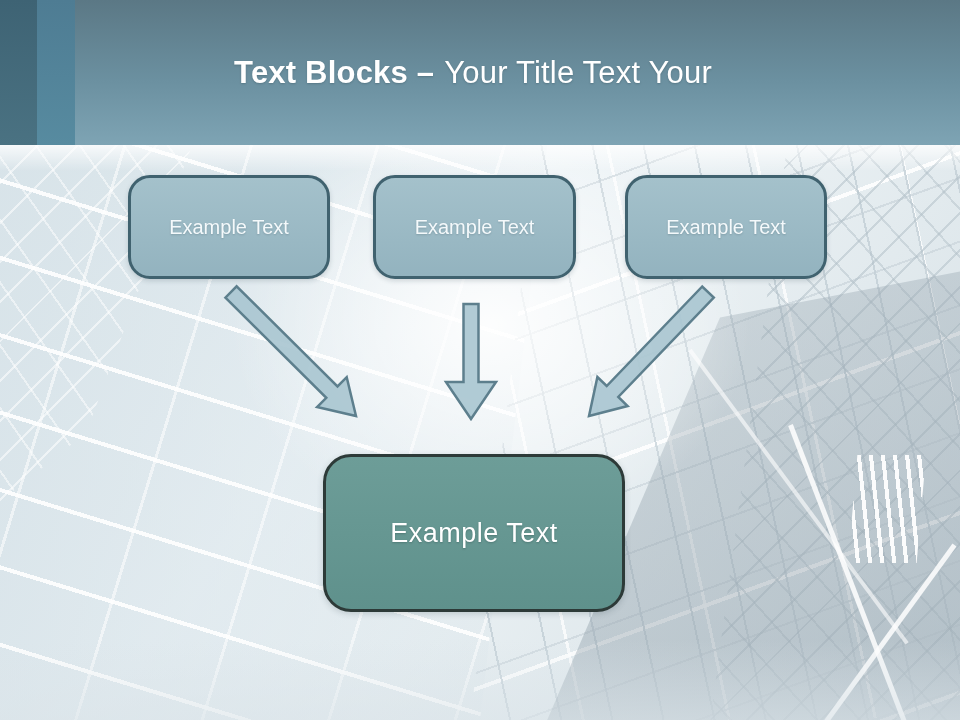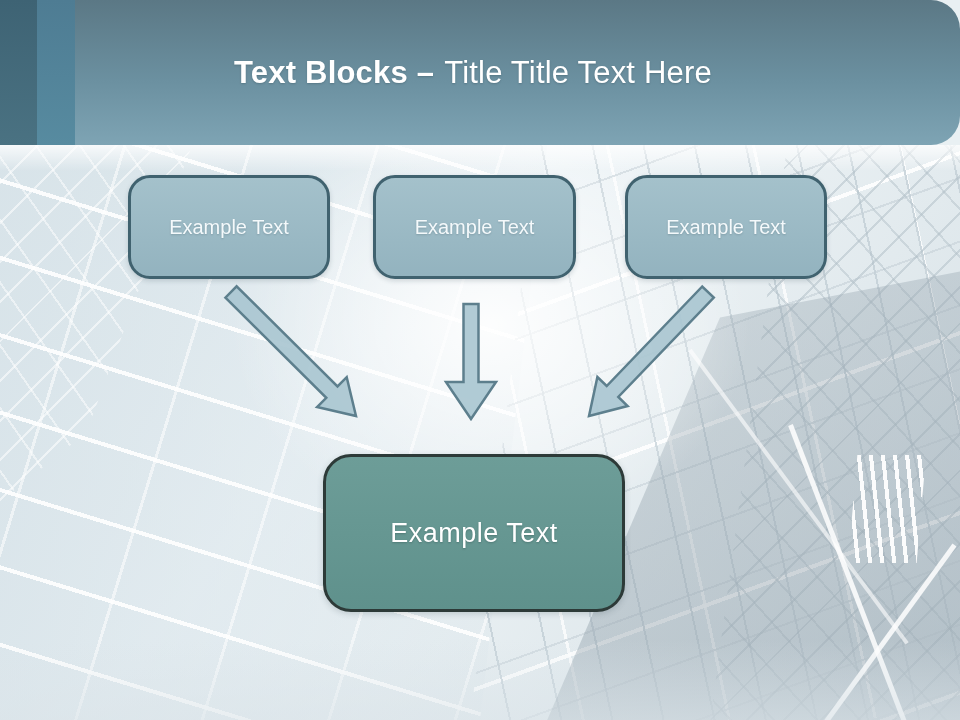--- a/index.html
+++ b/index.html
@@ -5,21 +5,20 @@
   html,body { margin:0; padding:0; background:#222; }
   .slide {
     position:relative; width:960px; height:720px; overflow:hidden;
     font-family:"Liberation Sans", sans-serif;
     background:#e9f0f3;
   }
   
   .header {
     position:absolute; top:0; left:0; width:960px; height:145px;
     background:linear-gradient(180deg,#5b7885 0%,#6b90a0 55%,#7ea4b4 100%);
-    border-radius:29px;
   }
   .stripe-dark {
     position:absolute; top:0; left:0; width:37px; height:145px;
     background:linear-gradient(180deg,#3e6374,#4a7282);
   }
   .stripe-med {
     position:absolute; top:0; left:37px; width:38px; height:145px;
     background:linear-gradient(180deg,#4e7c93,#578ba0);
   }
   .title {
@@ -127,21 +126,21 @@
     <div class="ph-x2"></div>
     <div class="ph-x3"></div>
     <div class="ph-bottom-fade"></div>
   </div>
 
   <div class="header">
     <div class="stripe-dark"></div>
     <div class="stripe-med"></div>
     <div class="title">
       <span class="t-bold">Text Blocks –</span>
-      <span class="t-reg">Title Title Text Here</span>
+      <span class="t-reg">Your Title Text Your</span>
     </div>
   </div>
 
   <svg class="arrows" viewBox="0 0 960 720">
     <polygon points="225.4,297.7 326.3,397.8 317.1,407 356,416 346.7,377.2 337.5,386.4 236.6,286.3"></polygon>
     <polygon points="463.5,304 463.5,382 446,382 471,419 496,382 478.5,382 478.5,304"></polygon>
     <polygon points="702.2,286.5 606.7,386 597.4,377 589,416 627.6,406 618.3,397 713.8,297.5"></polygon>
   </svg>
 
   <div class="tblock tb1">

